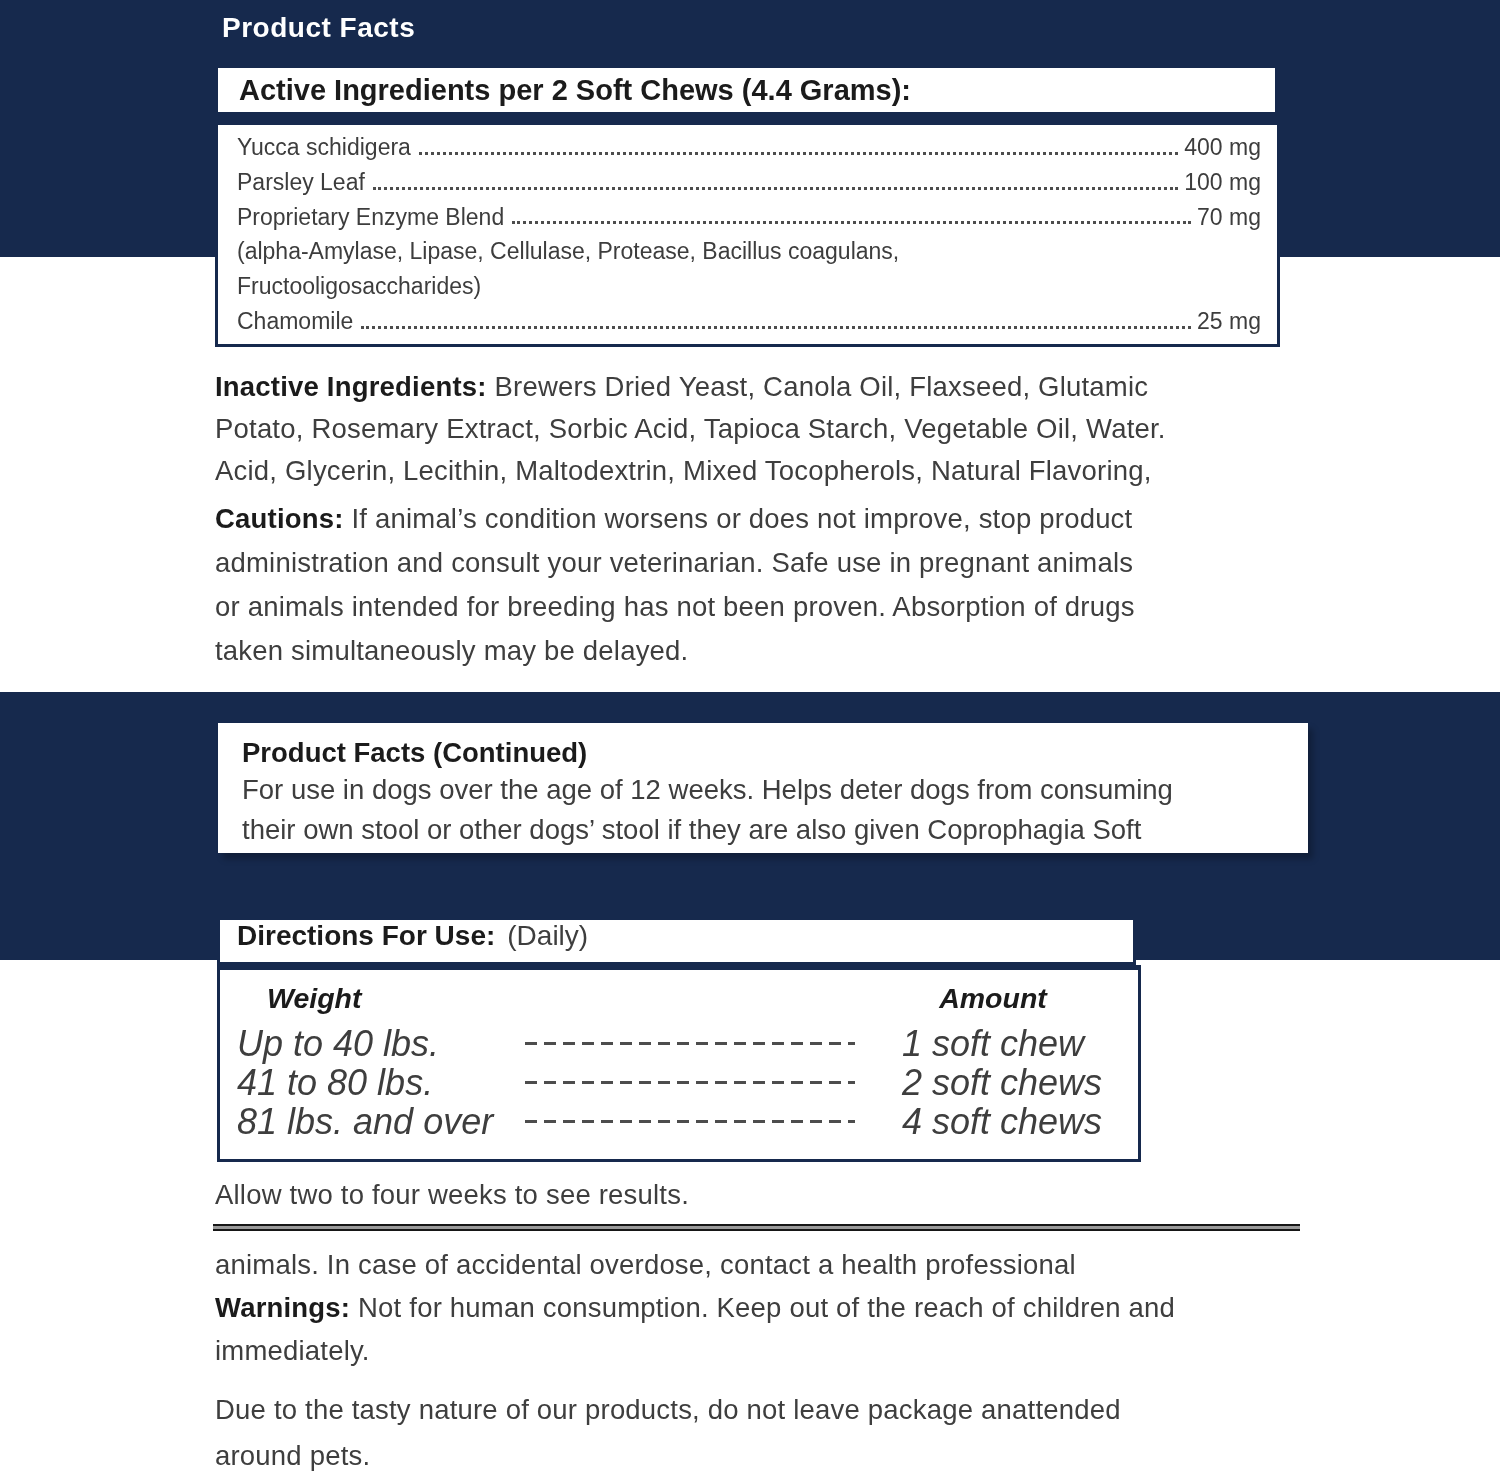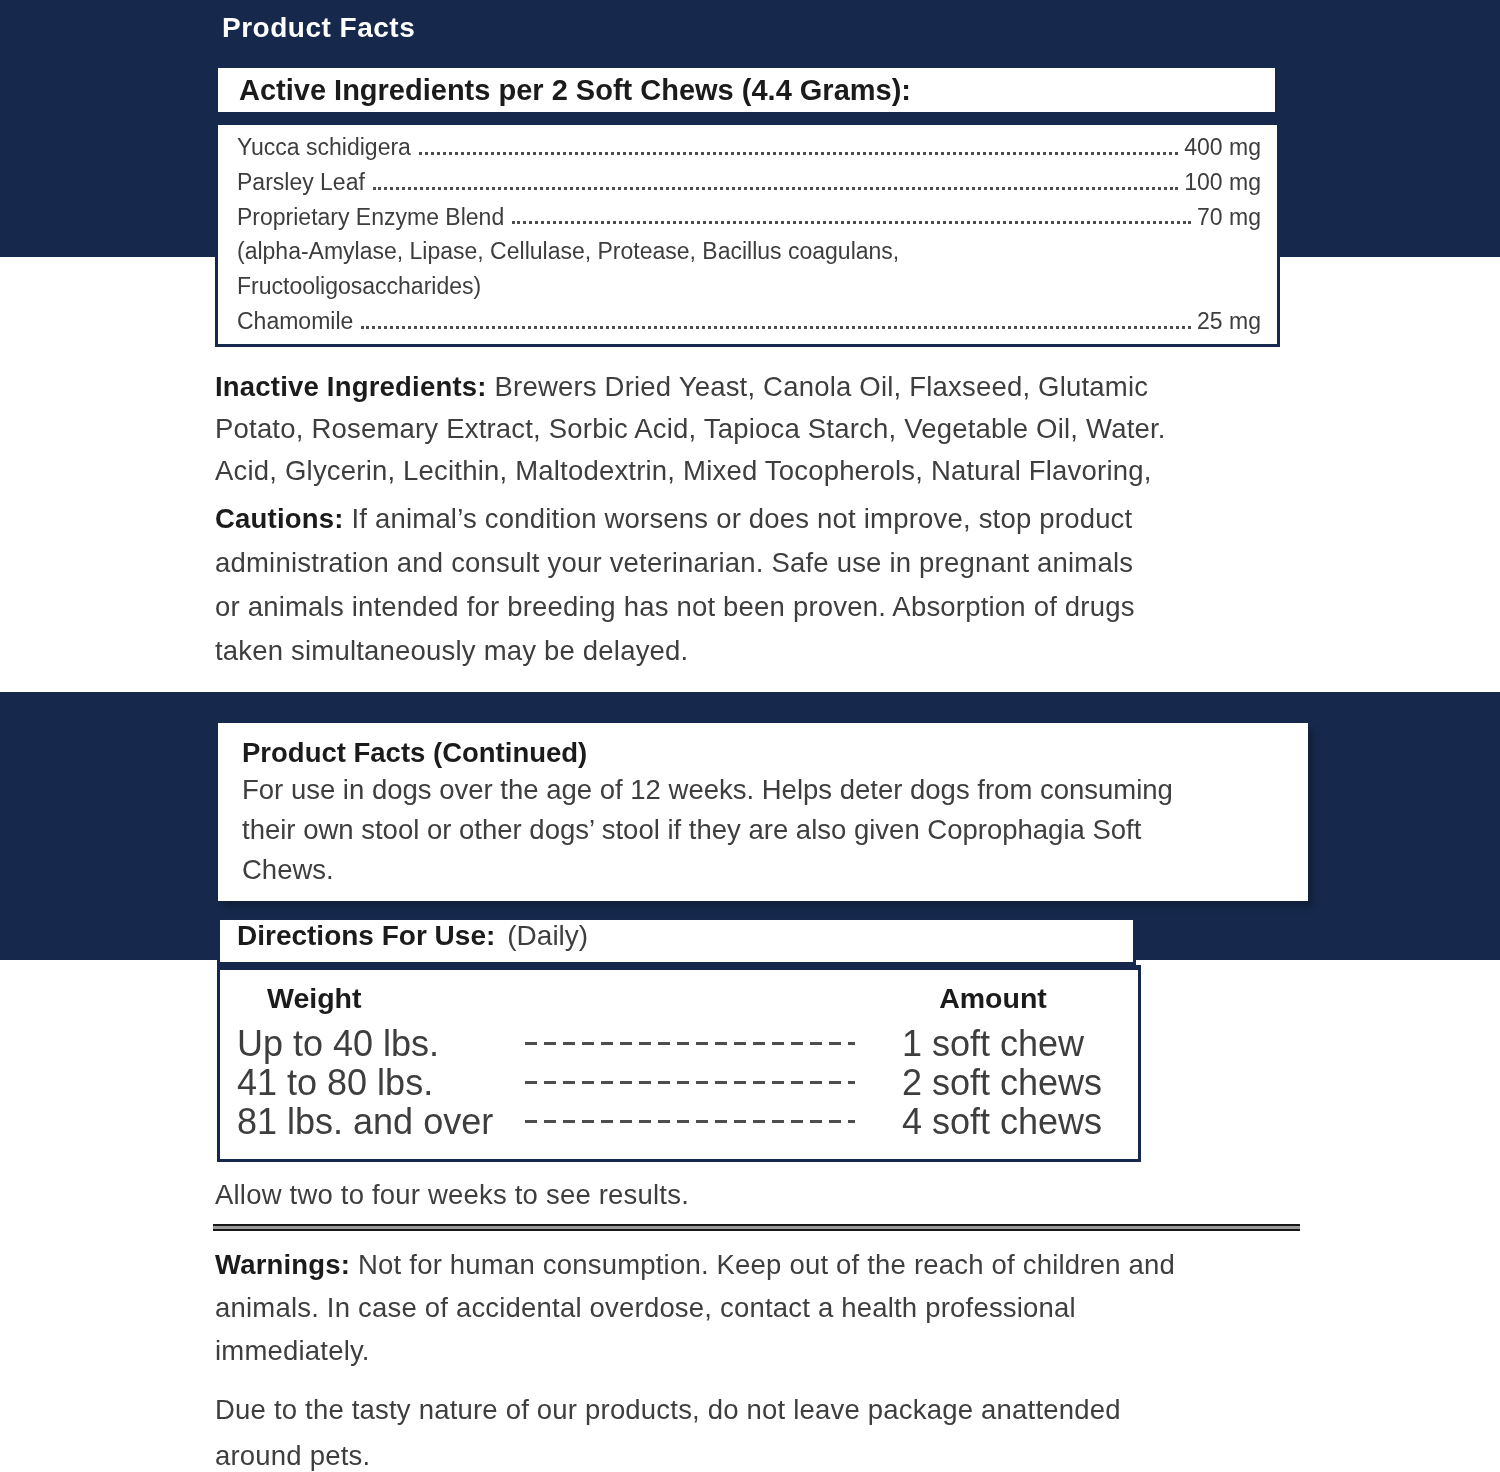--- a/index.html
+++ b/index.html
@@ -33,39 +33,39 @@
   .leader-dots { flex:1; height:0; border-bottom:3px dotted #4d4d4d; margin:0 6px 10px 8px; }
   .ing-note { height:34.8px; line-height:34.8px; white-space:nowrap; }
 
   .para { position:absolute; left:215px; font-size:27.5px; letter-spacing:0.2px; color:#3e3e3e; }
   .para .ln { white-space:nowrap; }
   .lead { font-weight:bold; color:#1b1b1b; }
   .para-inactive { top:366px; } .para-inactive .ln { line-height:42px; }
   .para-cautions { top:497px; } .para-cautions .ln { line-height:44px; }
 
   .continued-box {
-    position:absolute; left:218px; top:723px; width:1090px; height:178px;
+    position:absolute; left:218px; top:723px; width:1090px; height:130px;
     background:#ffffff; box-sizing:border-box; padding:13px 18px 0 24px;
     box-shadow:5px 6px 6px rgba(0,0,0,0.25); overflow:hidden;
   }
   .continued-title { font-size:27.5px; font-weight:bold; color:#1b1b1b; line-height:34px; white-space:nowrap; }
   .continued-box .ln { font-size:27.5px; line-height:40px; white-space:nowrap; color:#3e3e3e; }
 
   .dir-header {
     left:217px; top:917px; width:919px; height:48px;
     display:flex; align-items:flex-start; padding-left:17px;
     font-size:28px; color:#3e3e3e; white-space:nowrap;
   }
   .dir-daily { margin-left:12px; }
 
   .weight-box {
     left:217px; top:965px; width:924px; height:197px;
     border-top-width:5px; padding:10px 17px 0 17px;
   }
-  .w-grid { display:grid; grid-template-columns:288px 340px auto; }
+  .w-grid { display:grid; grid-template-columns:288px 340px auto;font-style:italic; }
   .w-head { height:36px; line-height:36px; font-weight:bold; color:#1b1b1b; font-size:28.5px; }
   .w-head-weight { padding-left:30px; }
   .w-head-amount { text-align:center; }
   .w-row-first { margin-top:8px; }
   .w-cell { height:39px; line-height:39px; font-size:36px; color:#3e3e3e; white-space:nowrap; }
   .dash-cell { display:flex; align-items:center; }
   .dash-line {
     width:330px; height:3px;
     background:repeating-linear-gradient(90deg,#4d4d4d 0 12px,transparent 12px 19px);
   }
@@ -178,25 +178,25 @@
         </div>
       <div class="w-cell w-amount">4 soft chews</div>
     </div>
   </div>
 
   <div class="para para-allow">Allow two to four weeks to see results.</div>
 
   <div class="separator"></div>
 
   <div class="para para-warnings">
+    <div class="ln">animals. In case of accidental overdose, contact a health professional</div>
     <div class="ln">
       <span class="lead">Warnings:</span>
       <span>Not for human consumption. Keep out of the reach of children and</span>
     </div>
-    <div class="ln">animals. In case of accidental overdose, contact a health professional</div>
     <div class="ln">immediately.</div>
   </div>
 
   <div class="para para-storage">
     <div class="ln">Due to the tasty nature of our products, do not leave package anattended</div>
     <div class="ln">around pets.</div>
   </div>
 
 </div>
 

